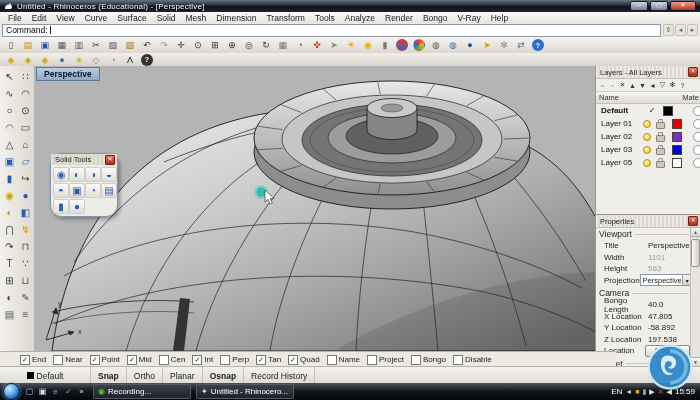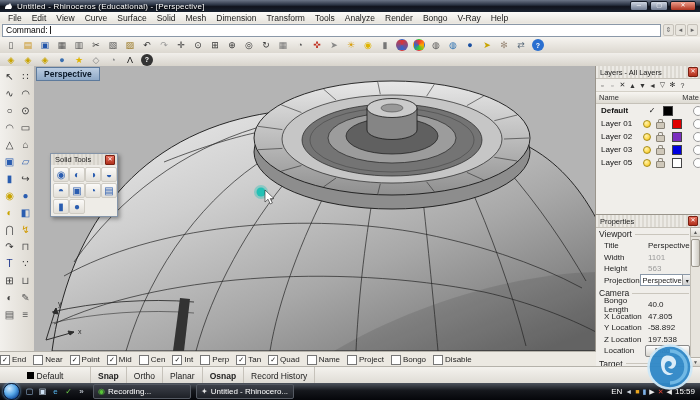--- a/index.html
+++ b/index.html
@@ -36,21 +36,21 @@
   
   #lefttb{top:66px;left:0;width:34px;height:285px;background:linear-gradient(90deg,#f2f0ec,#ddd9d1);
     border-right:1px solid #b5b1a8;display:grid;grid-template-columns:16px 16px;align-content:start;padding:2px 0 0 1px}
   #lefttb .ti{width:15px;height:15px;font-size:10px}
   
   #viewport{top:66px;left:34px;width:562px;height:285px;background:#b4b4b4}
   #vptab{top:67px;left:36px;z-index:6;padding:1px 7px;font-size:8.5px;font-weight:bold;color:#0a1828;
     background:linear-gradient(#bccde1,#8fa9c7);border:1px solid #5d7a9c}
   
   #solidtools{top:153px;left:50px;width:66px;z-index:20;background:#eeece7;border:1px solid #8494a8;
-    box-shadow:2px 2px 4px rgba(0,0,0,.35);border-radius:0}
+    box-shadow:2px 2px 4px rgba(0,0,0,.35);border-radius:12px}
   #stbar{height:11px;display:flex;align-items:center;padding:0 2px 0 4px;font-size:7.5px;color:#222;
     background:repeating-linear-gradient(90deg,#e3e0d9 0 2px,#d6d3cb 2px 4px)}
   #stgrid{display:grid;grid-template-columns:repeat(4,15px);padding:2px;gap:1px}
   .sti{width:14px;height:13px;display:flex;align-items:center;justify-content:center;font-size:10px;border:1px solid #cfccc4;background:linear-gradient(#fbfaf8,#e2dfd8);border-radius:2px}
   .xbtn{margin-left:auto;width:8px;height:8px;background:linear-gradient(#e8705e,#b0301c);border:1px solid #7a2012;
     border-radius:1px;color:#fff;font-size:6px;line-height:7px;text-align:center}
   
   #rightcol{top:66px;right:0;width:104px;height:300px;background:#f0eeea;border-left:1px solid #9a958c}
   .panel{position:relative;overflow:hidden;border-bottom:1px solid #9a958c}
   #layerspanel{height:148px}
@@ -84,21 +84,21 @@
        font-size:6px;display:flex;align-items:center;justify-content:center}
   .pbtn{border:1px solid #8a8a8a;background:linear-gradient(#fdfdfd,#d8d5ce);border-radius:2px;font-size:7.5px;
         padding:0 9px;height:10px;display:flex;align-items:center;margin-left:6px}
   #pscroll{position:absolute;top:12px;right:0;bottom:0;width:9px;background:#e7e4dd;border-left:1px solid #c2beb5;
     display:flex;flex-direction:column;align-items:center;font-size:5px;color:#555}
   #pscroll .sa{height:8px;width:100%;text-align:center;background:linear-gradient(#f8f7f4,#d9d6cf);border:1px solid #b5b1a8;line-height:8px}
   #pthumb{width:7px;height:26px;background:linear-gradient(90deg,#fbfaf8,#cfccc4);border:1px solid #9a958c;border-radius:2px;margin-top:2px}
   #pscroll .sa.dn{margin-top:auto}
   
   #osnapbar{top:351px;left:0;width:596px;height:15px;background:#ece9e2;border-top:1px solid #b5b2aa;
-    display:flex;align-items:center;gap:7px;padding-left:0}
+    display:flex;align-items:center;gap:7px;padding-left:20px}
   .osi{display:flex;align-items:center;gap:2px;font-size:8px;color:#222}
   .cb{width:8px;height:8px;background:#fff;border:1px solid #777;font-size:7px;line-height:8px;text-align:center;color:#222}
   
   #statusbar{top:366px;left:0;right:0;height:17px;background:linear-gradient(#f4f2ee,#dedbd4);
     border-top:1px solid #b5b2aa;display:flex;align-items:center;font-size:8.5px;color:#222}
   .stc{height:100%;display:flex;align-items:center;padding:0 5px;border-right:1px solid #c6c2ba}
   .sc0{width:30px}.sc1{width:84px}.sc2{width:62px}.sc3{width:55px}
   #layercell{width:80px;gap:3px;justify-content:center}
   #layersq{width:7px;height:7px;background:#000;display:inline-block}
   .tog{padding:0 7px}

